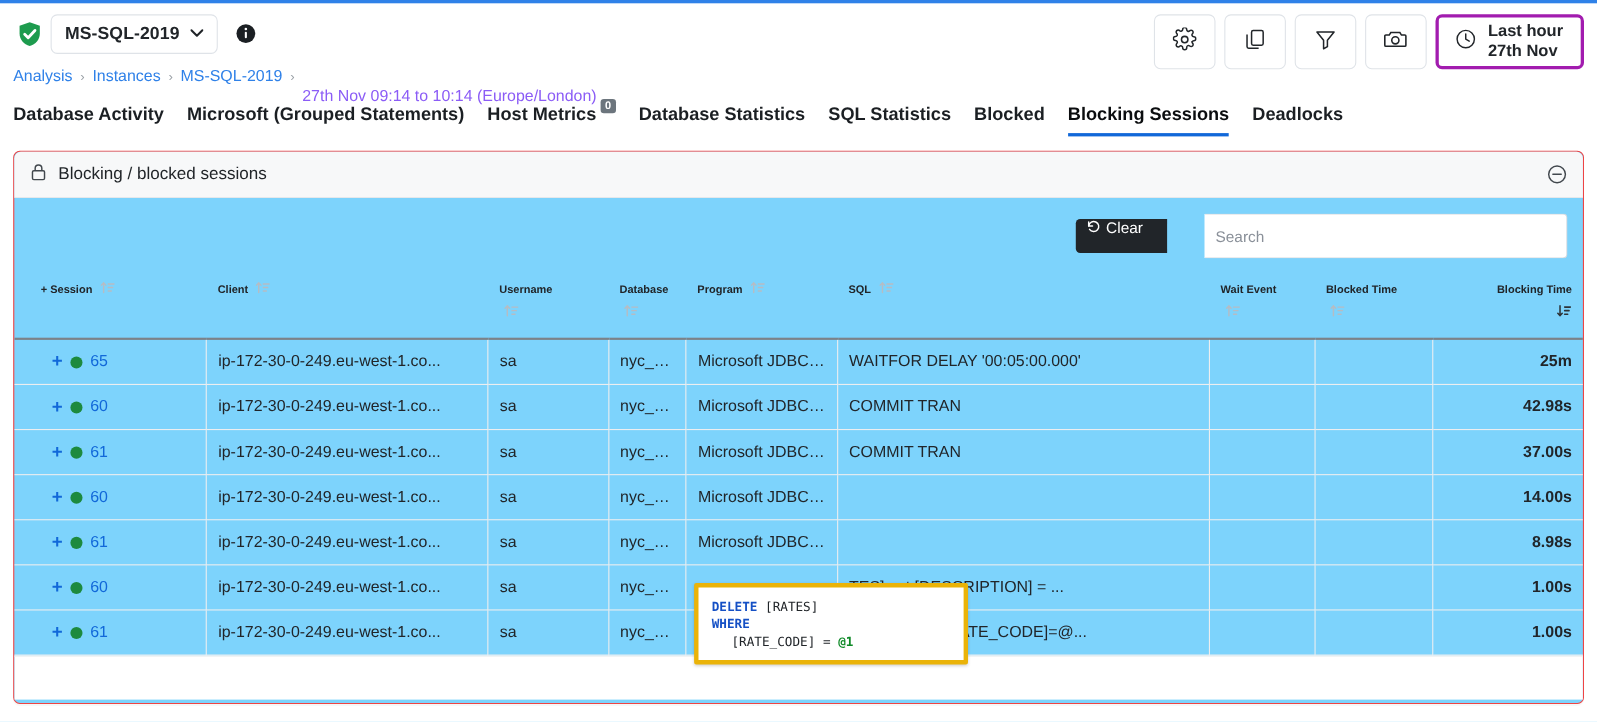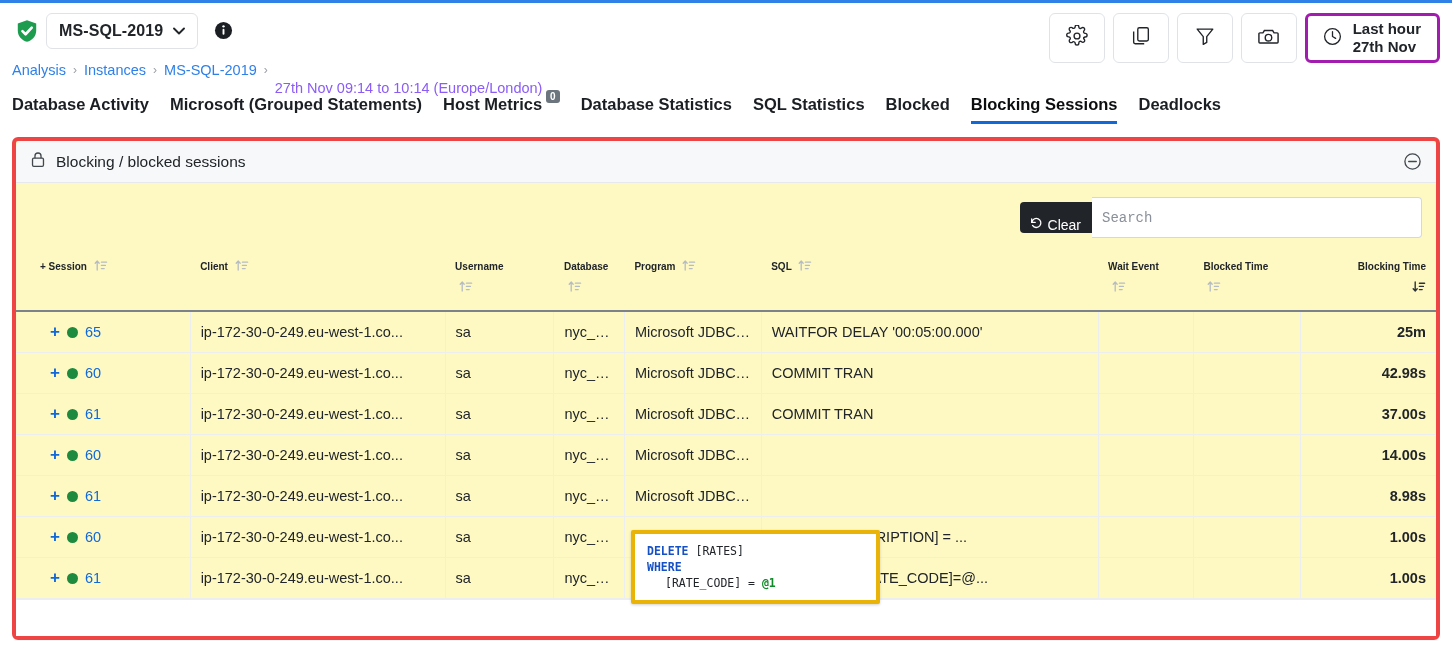--- a/index.html
+++ b/index.html
@@ -47,42 +47,42 @@
   .tab { font-size: 16.5px; font-weight: bold; color: #1b1f23; cursor: pointer; padding-bottom: 10px; position: relative; white-space: nowrap; display: flex; align-items: flex-start; gap: 4px; }
   .tab.active { color: #0b0d0f; }
   .tab.active::after { content:""; position: absolute; left: 0; right: 0; bottom: 0; height: 3px; background: #1168d9; }
   .tab-badge {
     background: #6c757d; color: #fff; font-size: 10px; font-weight: bold;
     border-radius: 3px; padding: 1px 4px; line-height: 11px; position: relative; top: -5px;
   }
 
   
   .panel {
-    margin: 10px 12px 0 12px; border: 4px solid #ef4444; border-radius: 6px;
-    background: #fef9c3; height: 503px; display: flex; flex-direction: column;
+    margin: 10px 12px 0 12px; border: 1px solid #ef4444; border-radius: 6px;
+    background: #7dd3fc; height: 503px; display: flex; flex-direction: column;
     box-shadow: 0 1px 1px rgba(0,0,0,.03);
   }
   .panel-head {
     height: 42px; background: #f7f8f9; border-bottom: 1px solid #e6e8eb;
     display: flex; align-items: center; padding: 0 14px; border-radius: 6px 6px 0 0;
   }
   .panel-title { font-size: 15.5px; color: #212529; margin-left: 10px; }
   .panel-collapse { margin-left: auto; cursor: pointer; display: flex; }
 
   .panel-body { flex: 1; padding: 0; position: relative; overflow: hidden; }
 
   .toolbar { display: flex; justify-content: flex-end; align-items: center; padding: 14px 14px 10px 14px; }
   .clear-btn {
     background: #212529; color: #fff; border: none; border-radius: 4px 0 0 4px;
-    height: 31px; padding: 0 11px 0 9px; font-size: 14px; display: flex; align-items: flex-end; gap: 5px;
+    height: 31px; padding: 0 22px 0 9px; font-size: 14px; display: flex; align-items: flex-start; gap: 5px;
     cursor: pointer; font-family: inherit;
   }
   .search-input {
     height: 41px; width: 330px; border: 1px solid #d4d8dd; border-left: none; border-radius: 0 4px 4px 0;
-    padding: 0 10px; font-size: 14px; font-family: Liberation Mono, monospace; color: #212529; outline: none;
+    padding: 0 10px; font-size: 14px; font-family: Liberation Sans, sans-serif; color: #212529; outline: none; margin-left: 34px;
   }
   .search-input::placeholder { color: #8a9099; }
 
   
   table.grid { width: 100%; border-collapse: collapse; table-layout: fixed; }
   table.grid thead th {
     vertical-align: top; text-align: left; font-size: 10px; font-weight: bold;
     color: #212529; padding: 8px 10px 10px 10px; border-bottom: 2px solid #7c8289;
     line-height: 21px;
   }

